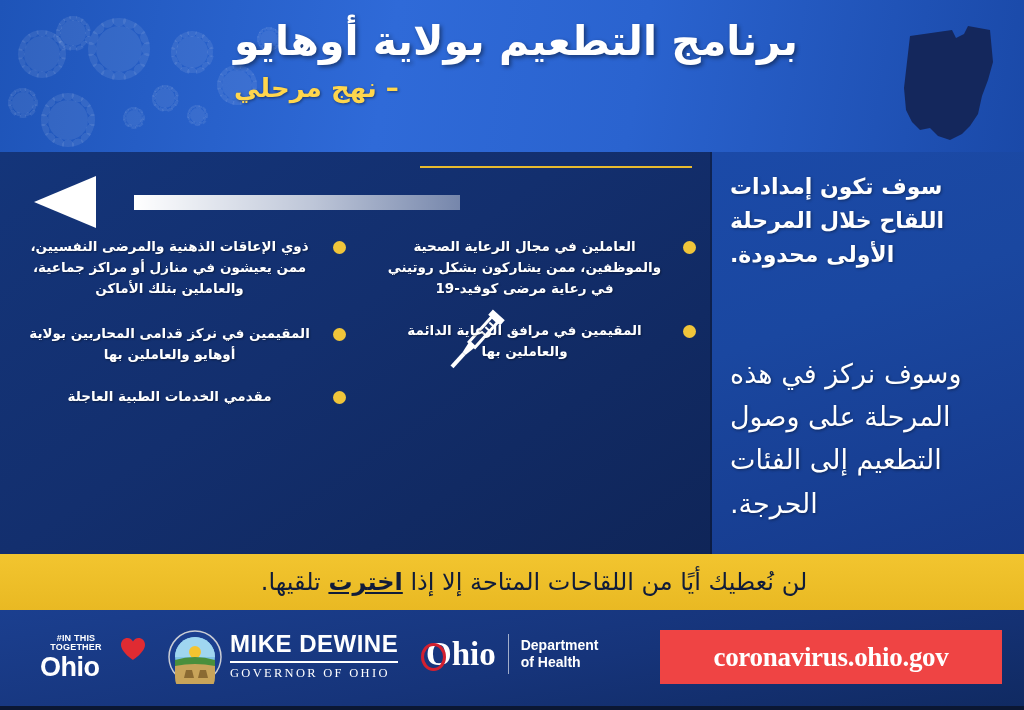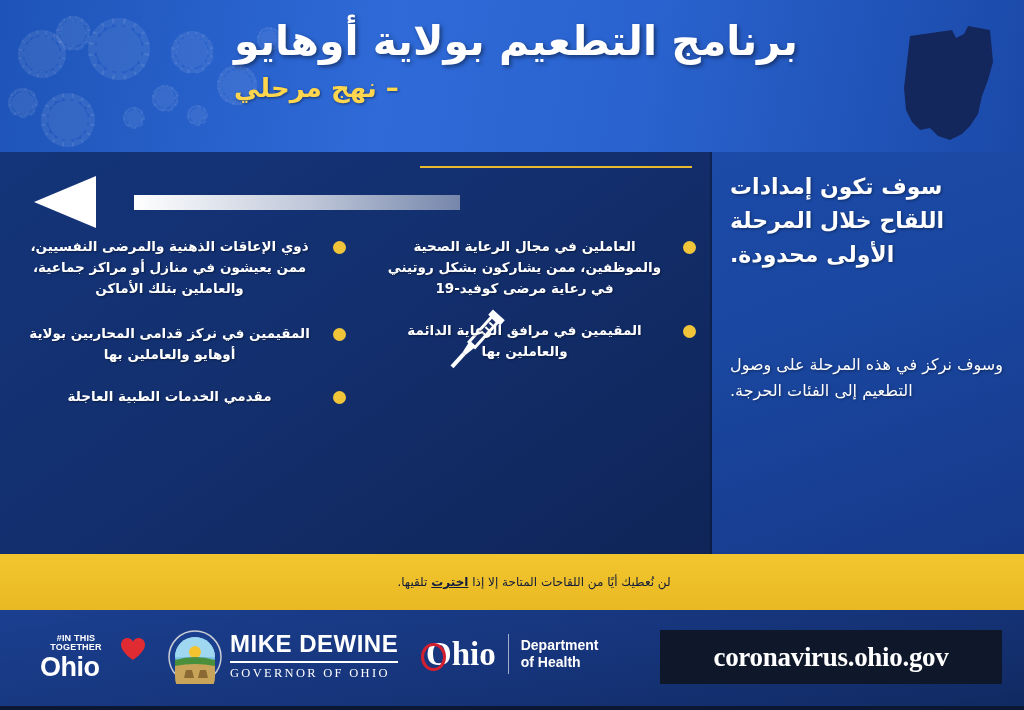--- a/index.html
+++ b/index.html
@@ -167,33 +167,33 @@
     position: absolute;
     right: 18px;
     width: 276px;
     direction: rtl;
     text-align: left;
     font-family: "DejaVu Sans", sans-serif;
     color: #ffffff;
     text-shadow: 1px 1px 3px rgba(0,0,0,0.4);
   }
   .side-top { top: 18px; font-size: 22px; font-weight: bold; line-height: 1.55; }
-  .side-bottom { top: 200px; font-size: 16px; font-weight: normal; line-height: 1.6; }
+  .side-bottom { top: 200px; font-size: 27px; font-weight: normal; line-height: 1.6; }
 
   
   .banner {
     position: absolute; left: 0; top: 554px;
     width: 1024px; height: 56px;
     background: linear-gradient(to bottom, #f2c52f 0%, #e9b923 100%);
     display: flex; align-items: center; justify-content: center;
   }
   .banner-text {
     direction: rtl;
     font-family: "DejaVu Sans", sans-serif;
-    font-size: 12px;
+    font-size: 24px;
     color: #101c3a;
     white-space: nowrap;
     margin-left: 44px;
   }
   .banner-text b { font-weight: bold; text-decoration: underline; }
 
   
   .footer {
     position: absolute; left: 0; top: 610px;
     width: 1024px; height: 100px;
@@ -248,21 +248,21 @@
   .odh-sep { width: 1px; height: 40px; background: rgba(255,255,255,0.6); }
   .odh-dept {
     font-family: "Liberation Sans", sans-serif;
     font-size: 14px; font-weight: bold; color: #ffffff;
     line-height: 1.25;
   }
 
   .url-badge {
     position: absolute; left: 660px; top: 630px;
     width: 342px; height: 54px;
-    background: #0f172a;
+    background: #ef4444;
     display: flex; align-items: center; justify-content: center;
   }
   .url-text {
     font-family: "Liberation Serif", serif;
     font-size: 27px; font-weight: bold; color: #ffffff;
     letter-spacing: -0.3px; direction: ltr;
   }
 </style>
 </head>
 <body>

